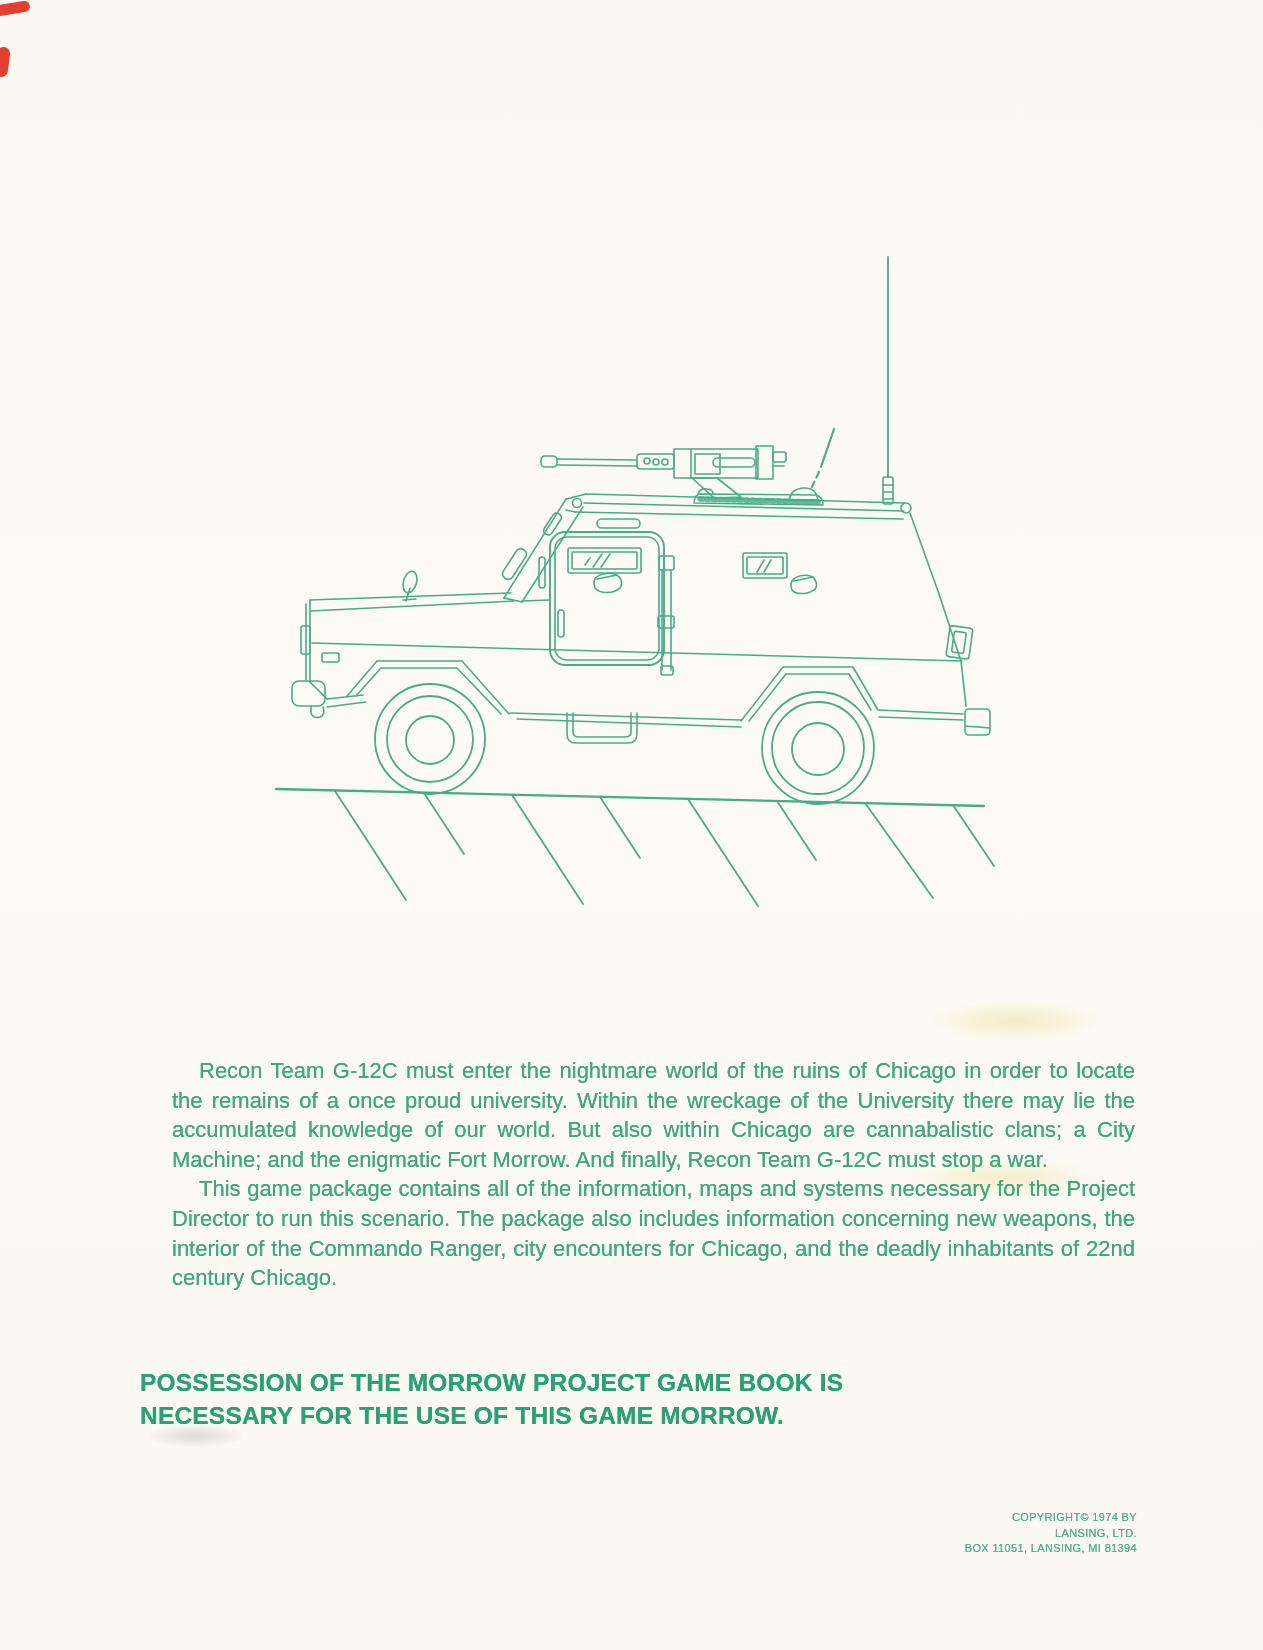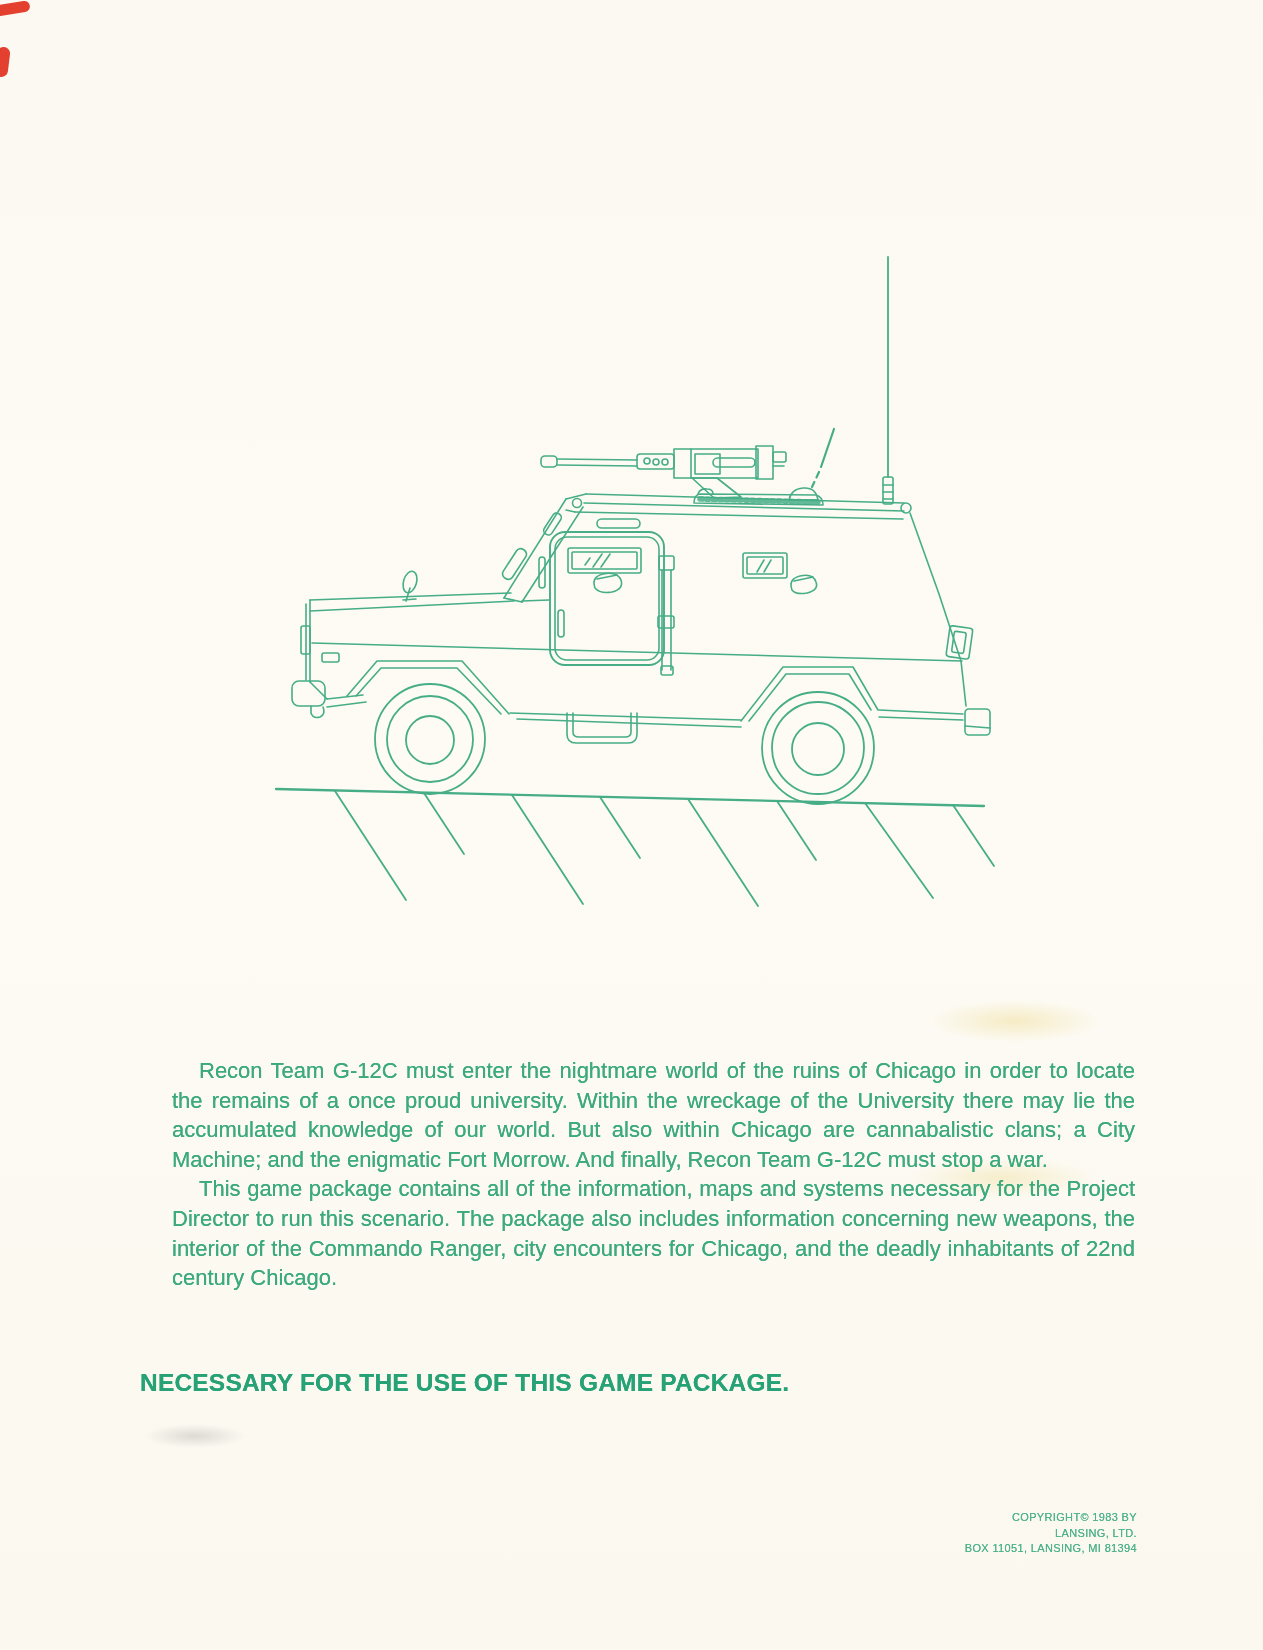--- a/index.html
+++ b/index.html
@@ -226,22 +226,23 @@
   <div class="smudge sm-y1"></div>
   <div class="smudge sm-y2"></div>
   <div class="smudge sm-g1"></div>
 
   <div class="textblock">
     <p class="para">Recon Team G-12C must enter the nightmare world of the ruins of Chicago in order to locate the remains of a once proud university.  Within the wreckage of the University there may lie the accumulated knowledge of our world.  But also within Chicago are cannabalistic clans; a City Machine; and the enigmatic Fort Morrow.  And finally, Recon Team G-12C must stop a war.</p>
     <p class="para">This game package contains all of the information, maps and systems necessary for the Project Director to run this scenario. The package also includes information concerning new weapons, the interior of the Commando Ranger, city encounters for Chicago, and the deadly inhabitants of 22nd century Chicago.</p>
   </div>
 
   <div class="notice">
-    <div>NECESSARY FOR THE USE OF THIS GAME PACKAGE.</div>
+    <div>POSSESSION OF THE MORROW PROJECT GAME BOOK IS</div>
+    <div>NECESSARY FOR THE USE OF THIS GAME MORROW.</div>
   </div>
 
   <div class="copyright">
-    <div>COPYRIGHT© 1983 BY</div>
+    <div>COPYRIGHT© 1974 BY</div>
     <div>LANSING, LTD.</div>
     <div>BOX 11051, LANSING, MI 81394</div>
   </div>
 
 </div>
 
 </body></html>

